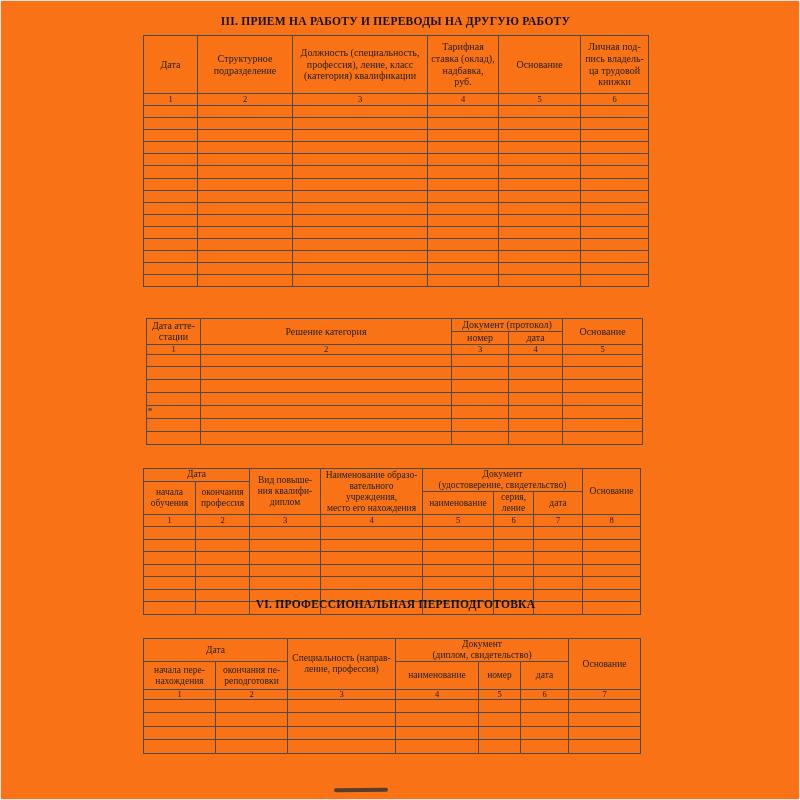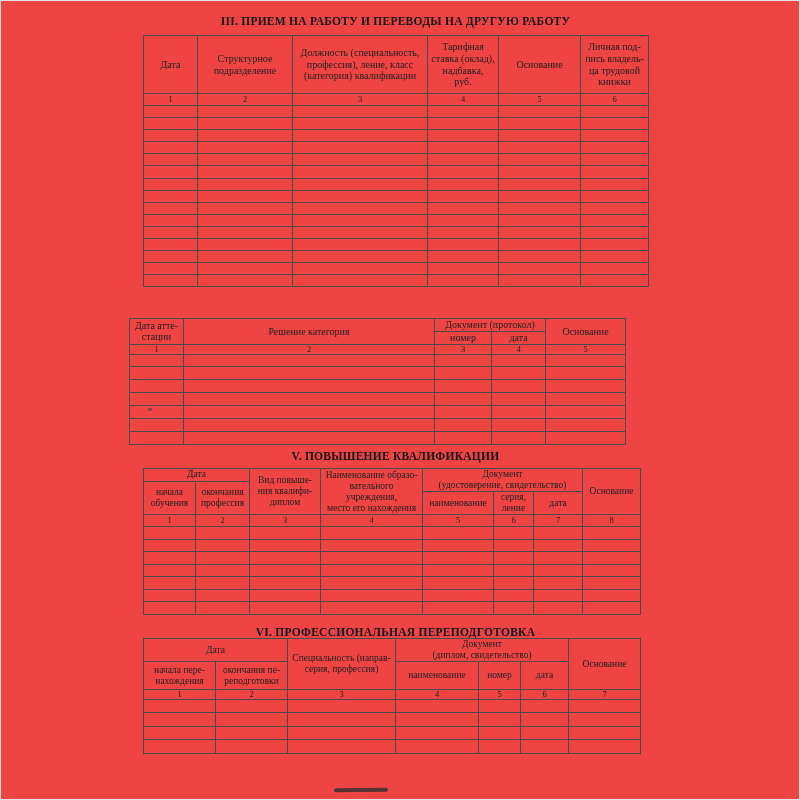--- a/index.html
+++ b/index.html
@@ -3,21 +3,21 @@
 <meta charset="utf-8">
 <style>
   html,body{margin:0;padding:0;}
   body{
     width:800px;height:800px;position:relative;overflow:hidden;
     background:#ffffff;
     font-family:"Liberation Serif","DejaVu Serif",serif;
     color:#1c1c1c;
   }
   .page{
-    position:absolute;inset:0;background:#ef4444;
+    position:absolute;inset:0;background:#f97316;
     box-shadow:inset 0 0 0 1px #e4e4e0;
   }
   .sec-title{
     position:absolute;left:143px;width:505px;text-align:center;
     font-weight:bold;font-size:11.5px;letter-spacing:.25px;color:#121212;
     white-space:nowrap;
   }
   table{
     position:absolute;border-collapse:collapse;table-layout:fixed;
     border:1.6px solid #3d3d3d;background:transparent;
@@ -35,21 +35,21 @@
     font-size:8.5px;line-height:1;text-align:center;vertical-align:middle;
     padding:0;color:#222;
   }
   tbody td{padding:0;}
   
   #t3{left:143px;top:35px;width:505px;}
   #t3 thead tr{height:58px;}
   #t3 tr.numrow{height:12px;}
   #t3 tbody tr{height:12.1px;}
   
-  #t4{left:129px;top:318px;width:496px;border-radius:30px;}
+  #t4{left:146px;top:318px;width:496px;border-radius:30px;}
   #t4 thead tr.r1{height:13px;}
   #t4 thead tr.r2{height:12px;}
   #t4 tr.numrow{height:10px;}
   #t4 tbody tr{height:12.9px;}
   
   #t5{left:143px;top:468px;width:497px;}
   #t5 thead tr.r1{height:13px;}
   #t5 thead tr.r2{height:9px;}
   #t5 thead tr.r3{height:19px;}
   #t5 tr.numrow{height:12px;}
@@ -310,21 +310,20 @@
         <tr>
           <td></td>
           <td></td>
           <td></td>
           <td></td>
           <td></td>
         </tr>
       </tbody>
   </table>
 
-  <div class="sec-title" style="top:450px;">V. ПОВЫШЕНИЕ КВАЛИФИКАЦИИ</div>
   <table id="t5">
     <colgroup>
       <col style="width:52px">
         <col style="width:54px">
         <col style="width:71px">
       <col style="width:102px">
         <col style="width:71px">
         <col style="width:40px">
       <col style="width:49px">
         <col style="width:58px">
@@ -432,36 +431,36 @@
           <td></td>
           <td></td>
           <td></td>
           <td></td>
           <td></td>
           <td></td>
         </tr>
       </tbody>
   </table>
 
-  <div class="sec-title" style="top:626px;">VI. ПРОФЕССИОНАЛЬНАЯ ПЕРЕПОДГОТОВКА</div>
+  <div class="sec-title" style="top:598px;">VI. ПРОФЕССИОНАЛЬНАЯ ПЕРЕПОДГОТОВКА</div>
   <table id="t6">
     <colgroup>
       <col style="width:72px">
         <col style="width:72px">
         <col style="width:108px">
       <col style="width:83px">
         <col style="width:42px">
         <col style="width:48px">
       <col style="width:72px">
     </colgroup>
     <thead>
       <tr class="r1">
         <th colspan="2">Дата</th>
         <th rowspan="2">Специальность (направ-
-серия, профессия)</th>
+ление, профессия)</th>
         <th colspan="3">Документ
 (диплом, свидетельство)</th>
         <th rowspan="2">Основание</th>
       </tr>
       <tr class="r2">
         <th>начала пере-
 нахождения</th>
         <th>окончания пе-
 реподготовки</th>
         <th>наименование</th>

